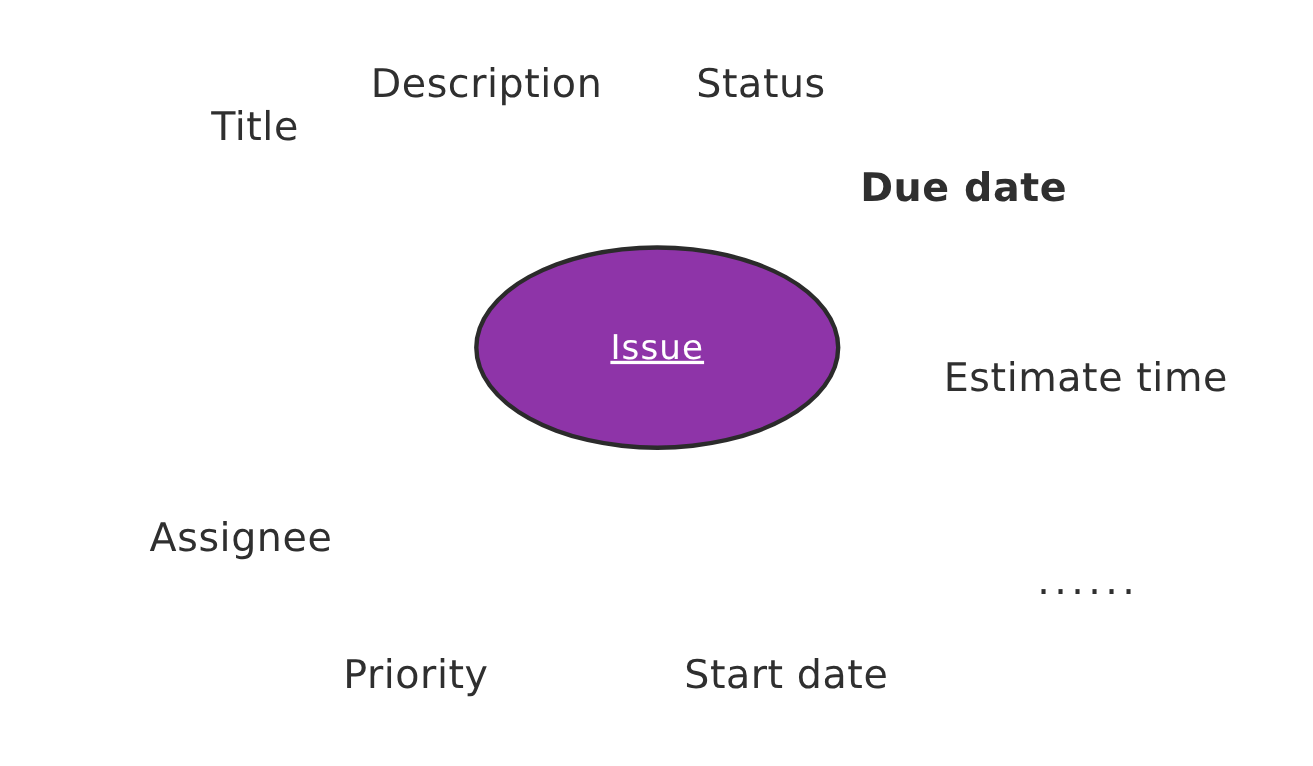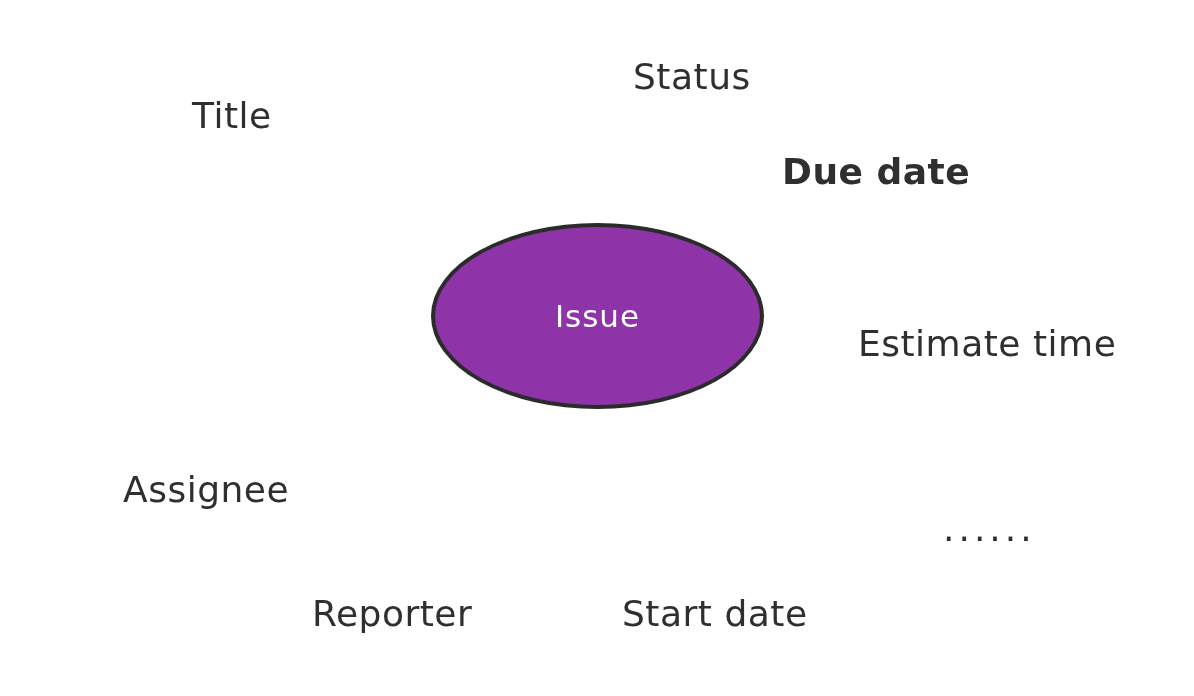--- a/index.html
+++ b/index.html
@@ -34,55 +34,57 @@
     border-radius: 50%;
     box-sizing: border-box;
     display: flex;
     align-items: center;
     justify-content: center;
   }
   #issue-node .node-text {
     color: #ffffff;
     font-size: 31px;
     letter-spacing: 1px;
+    text-decoration: underline;
   }
   
   .pos-description { left: 337px; top: 57px;  }
   .pos-status      { left: 633px; top: 57px;  }
   .pos-title       { left: 192px; top: 96px;  }
   .pos-type        { left: 65px;  top: 169px; }
   .pos-due-date    { left: 782px; top: 152px; font-weight: bold; }
   .pos-priority    { left: 37px;  top: 303px; }
   .pos-estimate    { left: 858px; top: 324px; }
-  .pos-assignee    { left: 123px; top: 470px; text-align: center; }
+  .pos-assignee    { left: 136px; top: 470px; text-align: center; }
   .pos-ellipsis    { left: 943px; top: 509px; letter-spacing: 4px; }
   .pos-reporter    { left: 312px; top: 594px; }
   .pos-start-date  { left: 622px; top: 594px; }
 </style>
 </head>
 <body>
 
 <div id="canvas">
 
+  <div class="field-label pos-description">Description</div>
 
   <div class="field-label pos-status">Status</div>
 
   <div class="field-label pos-title">Title</div>
 
 
   <div class="field-label pos-due-date">Due date</div>
 
 
   <div id="issue-node">
     <span class="node-text">Issue</span>
   </div>
 
   <div class="field-label pos-estimate">Estimate time</div>
 
   <div class="field-label pos-assignee">Assignee</div>
 
   <div class="field-label pos-ellipsis">......</div>
 
-  <div class="field-label pos-reporter">Reporter</div>
+  <div class="field-label pos-reporter">Priority</div>
 
   <div class="field-label pos-start-date">Start date</div>
 
 </div>
 
 </body></html>

